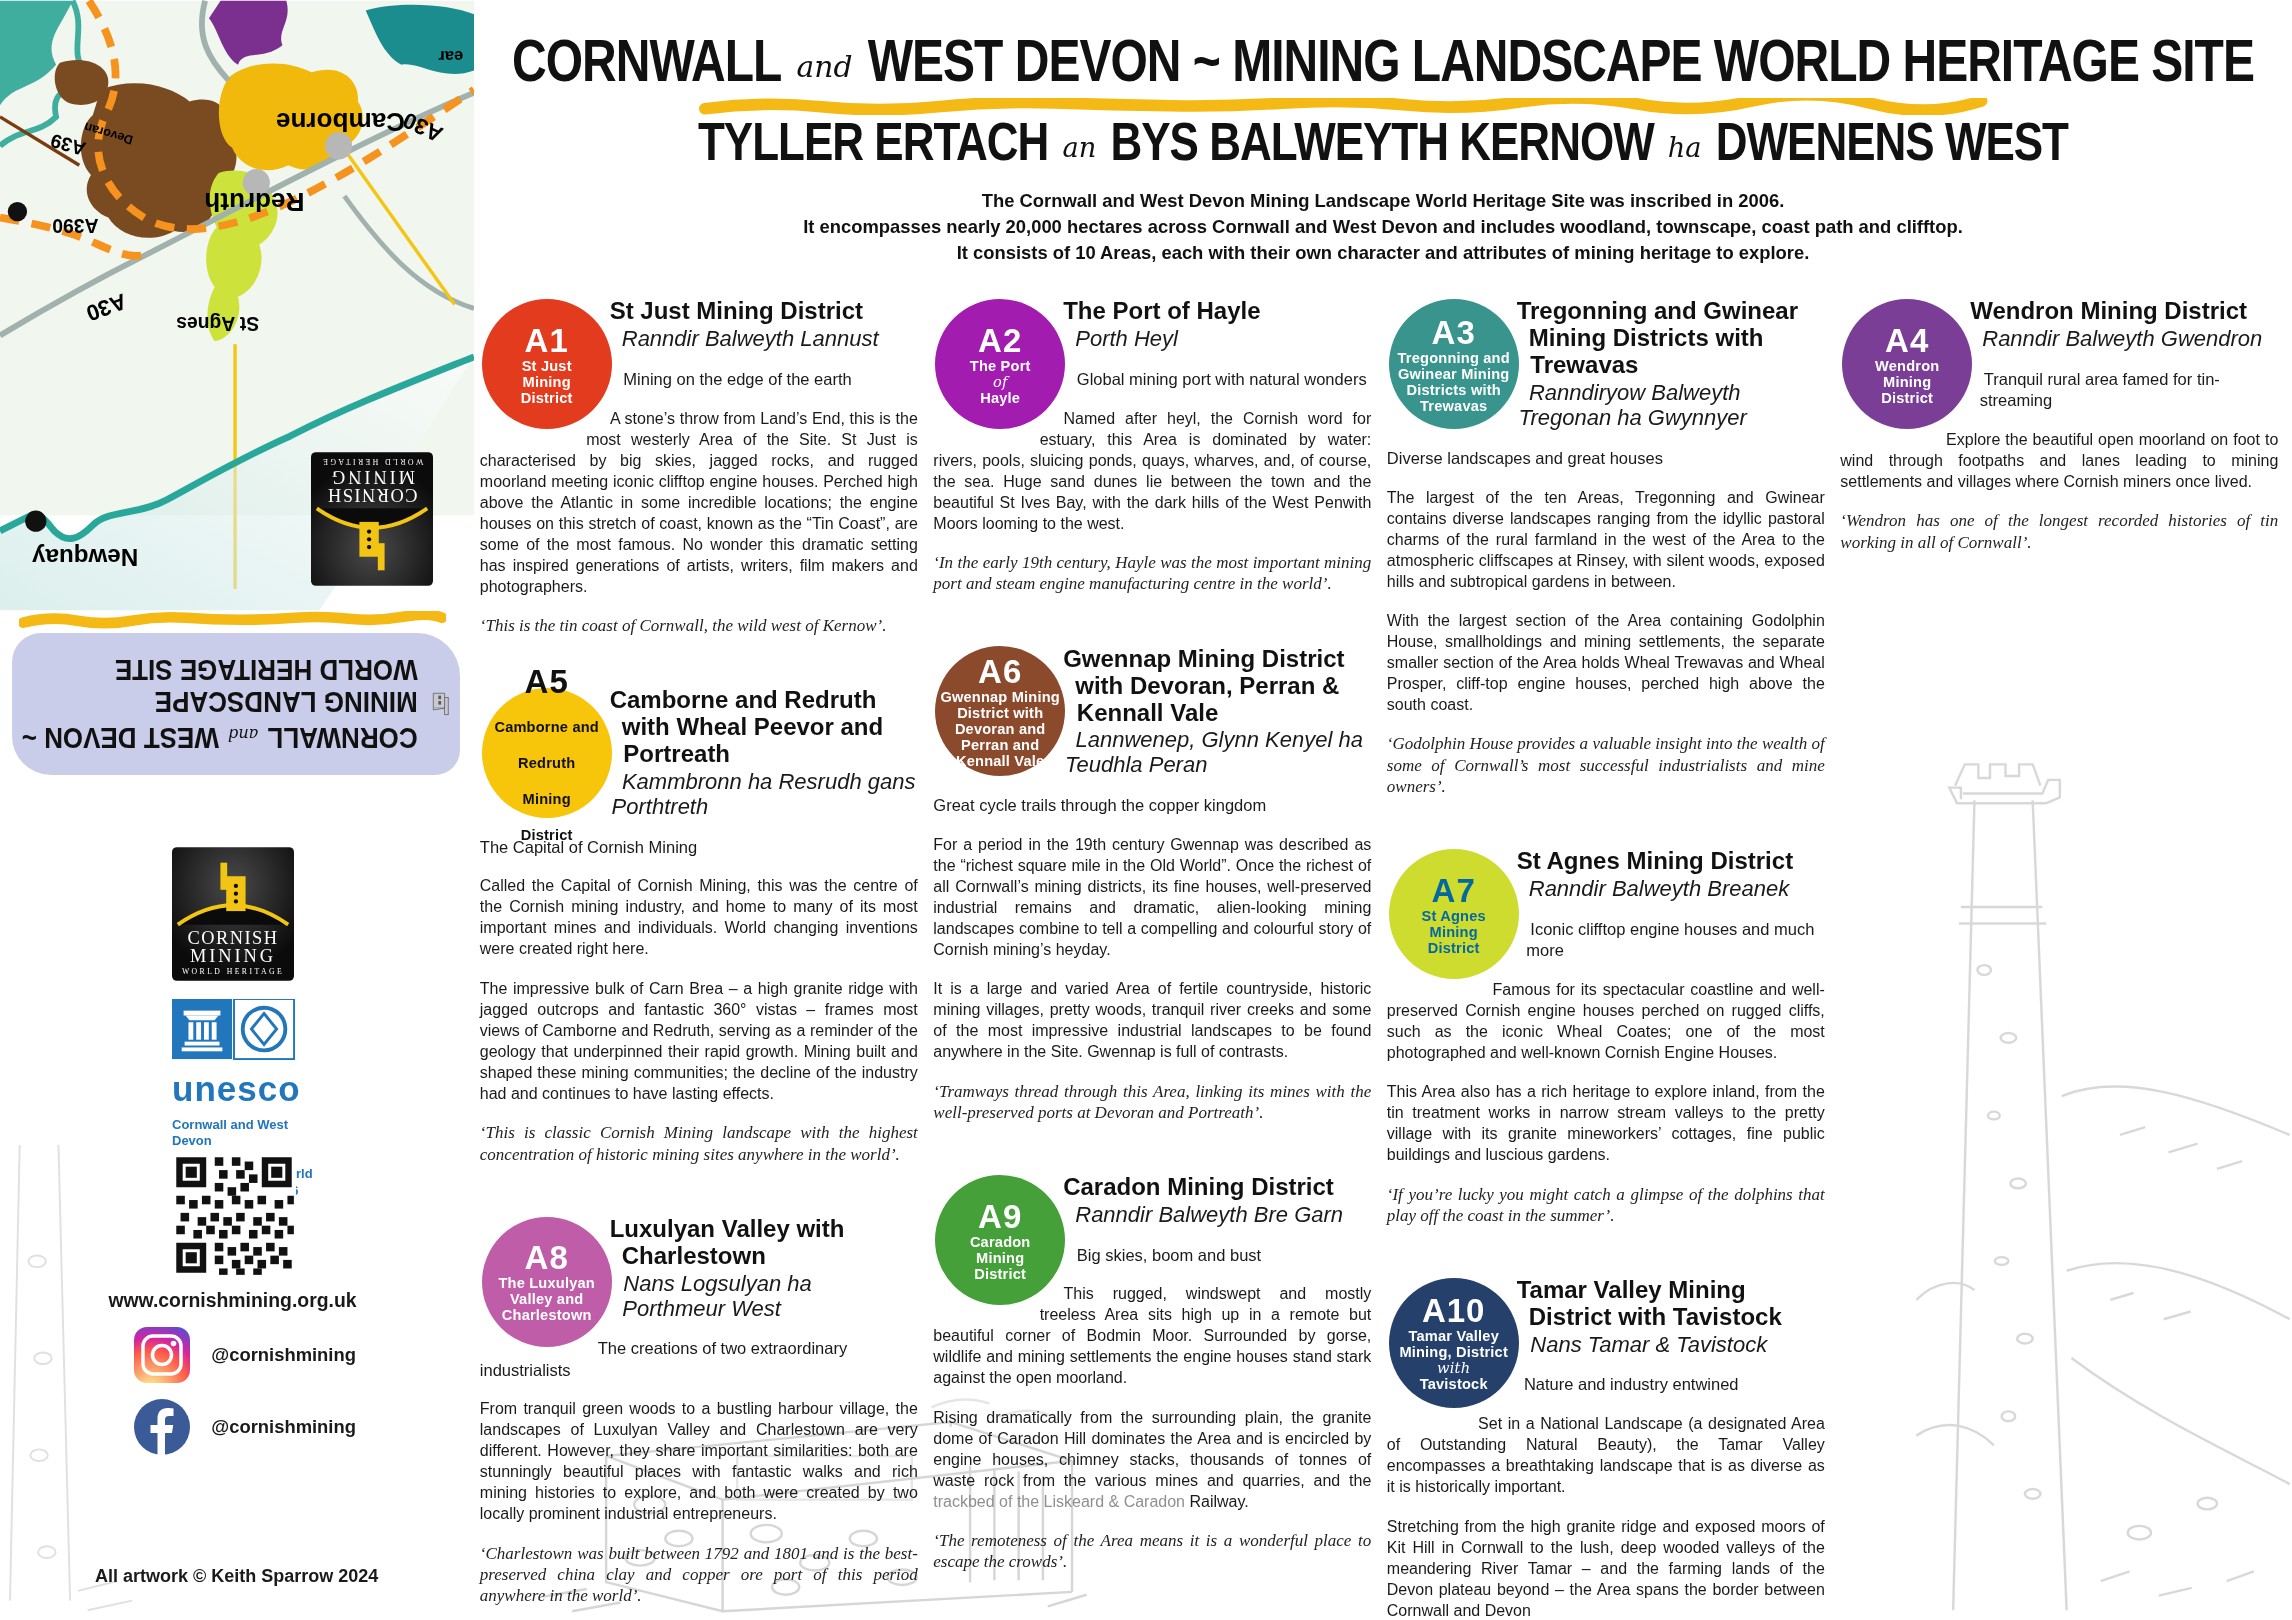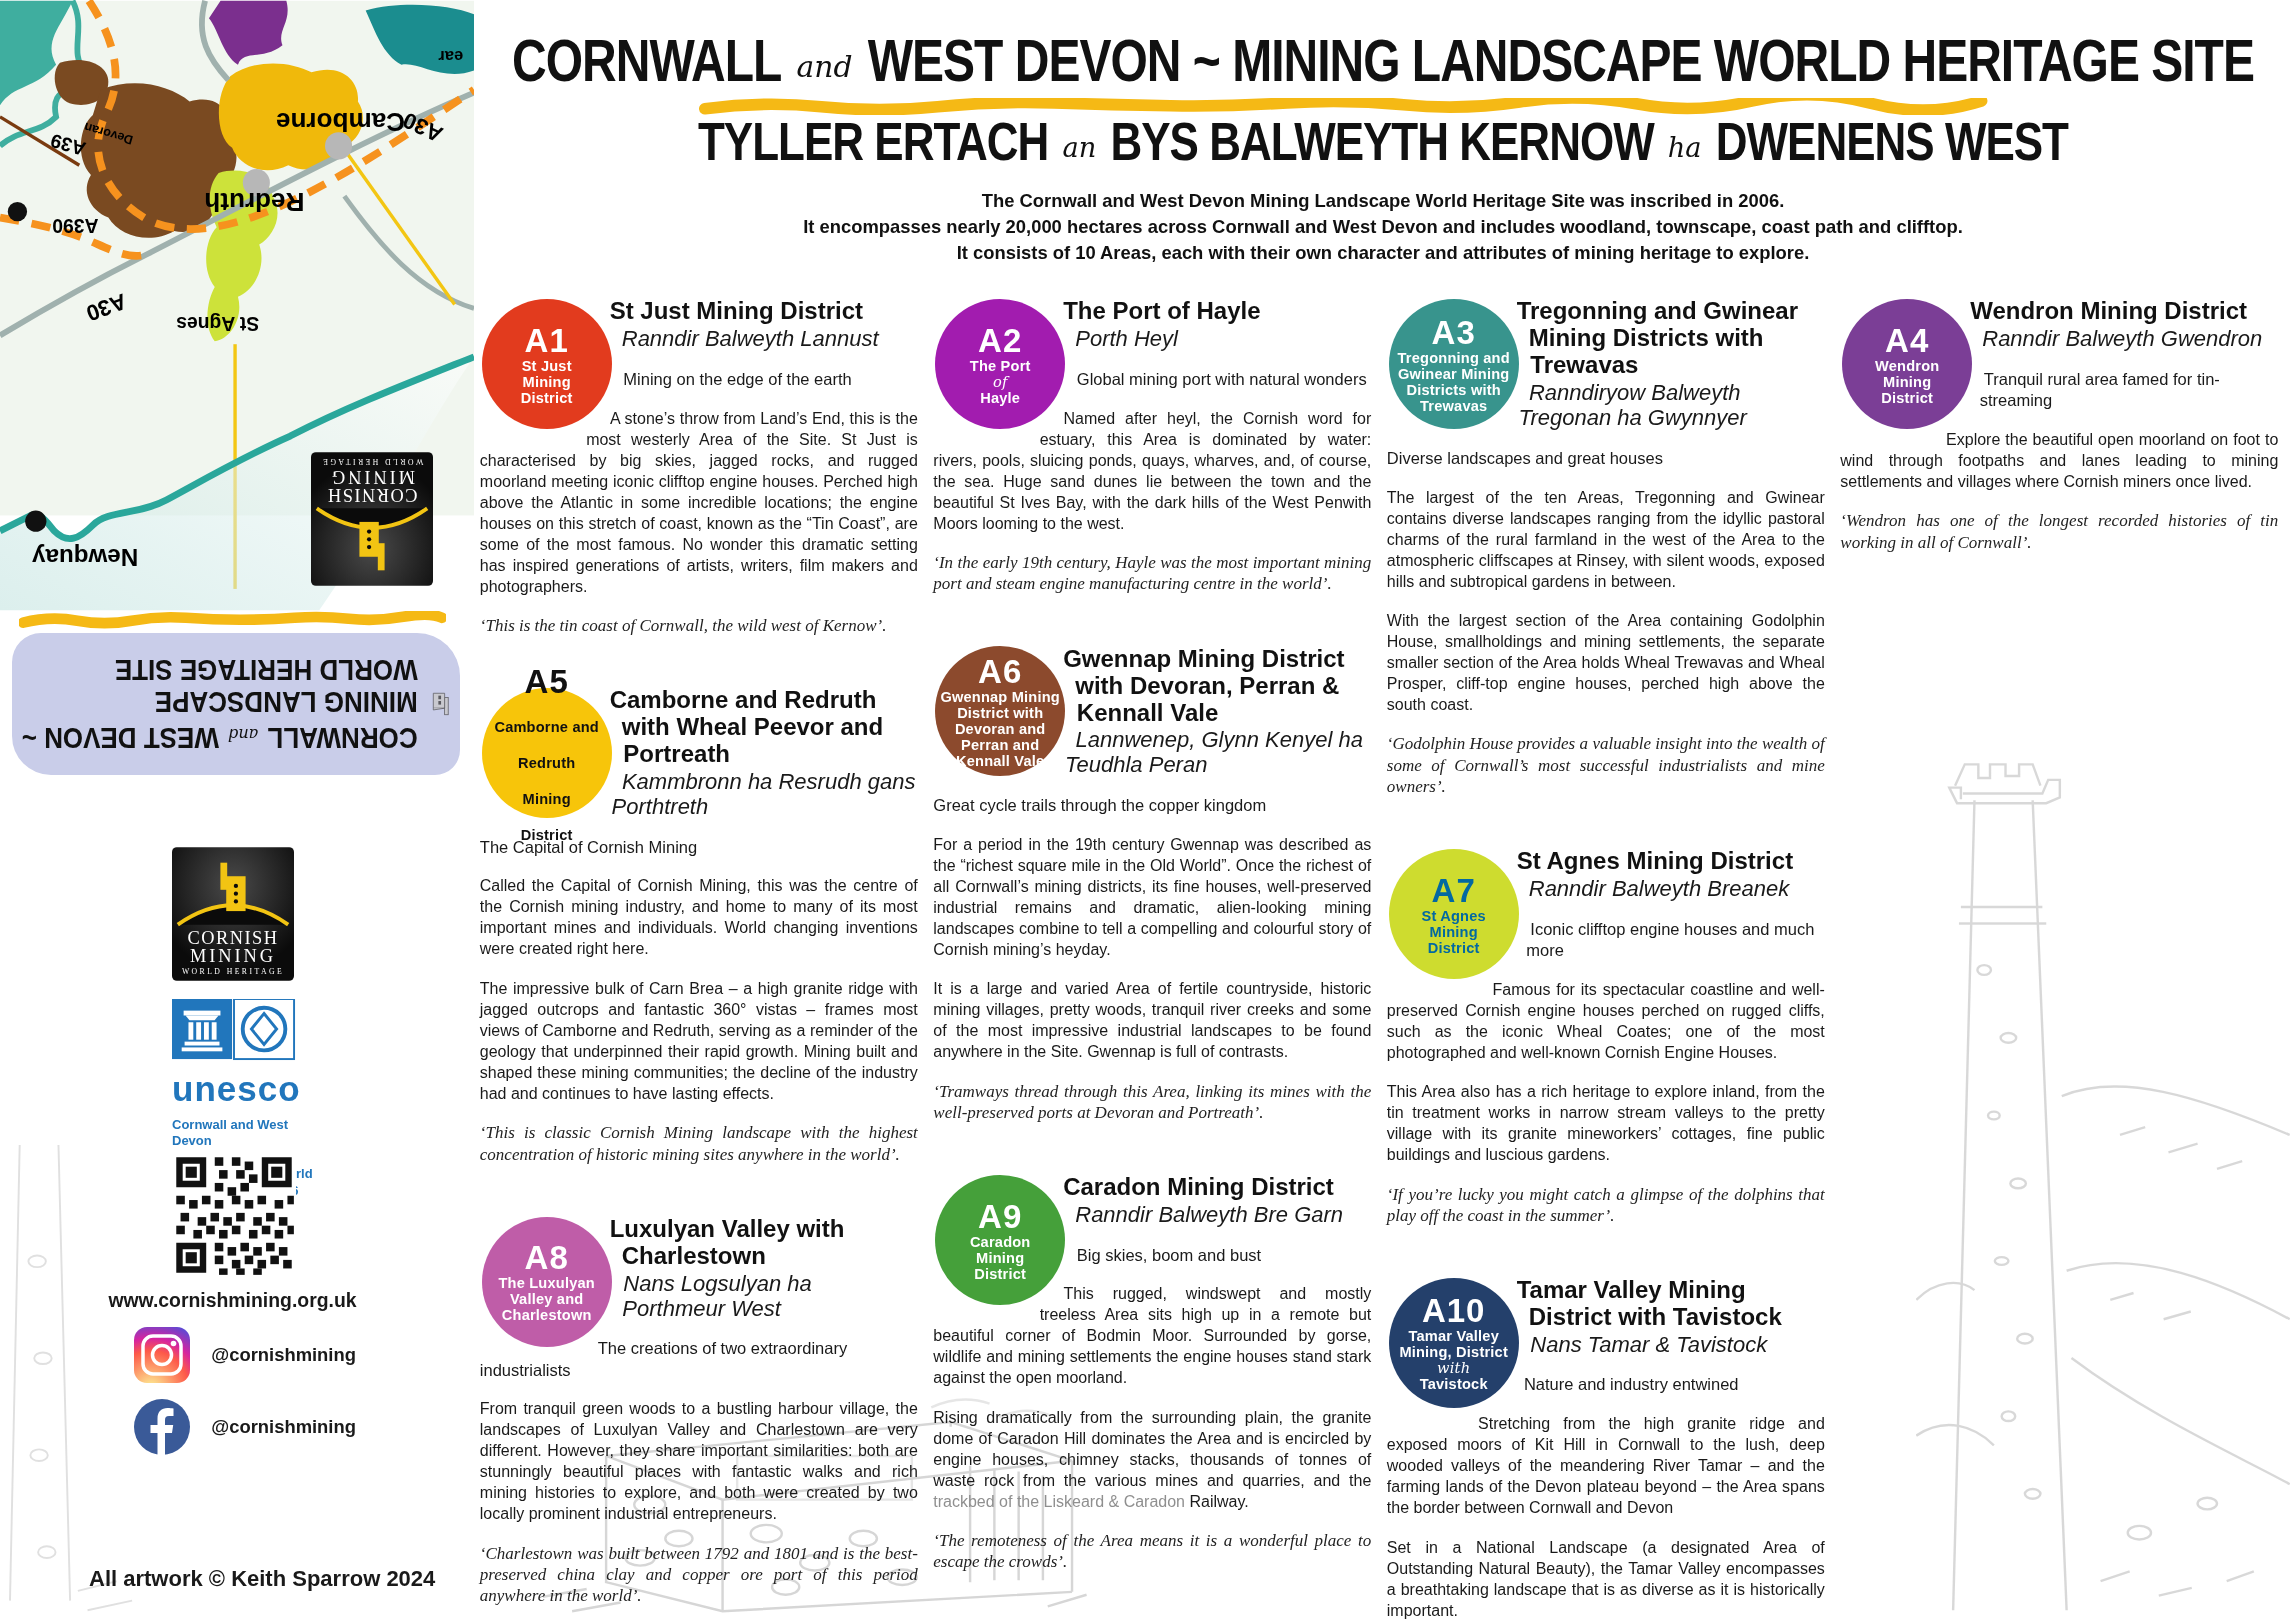--- a/index.html
+++ b/index.html
@@ -25,21 +25,21 @@
   .unesco{position:absolute;left:172px;top:999px;width:146px;}
   .unesco-word{font-weight:800;font-size:35px;letter-spacing:1px;color:#2176bc;margin-top:3.9px;
                font-family:"Liberation Sans",sans-serif;}
   .unesco-caption{color:#2176bc;font-weight:bold;font-size:13px;line-height:16.5px;margin-top:7.8px;}
   .qr{position:absolute;left:172px;top:1153px;}
   .website{position:absolute;left:58px;top:1289px;width:349px;text-align:center;font-weight:bold;font-size:19.4px;}
   .social{position:absolute;left:134px;display:flex;align-items:center;gap:21.3px;}
   .social .handle{font-weight:bold;font-size:18.4px;}
   .insta-row{top:1327px;}
   .fb-row{top:1399px;}
-  .credit{position:absolute;left:89px;top:1566px;font-weight:bold;font-size:22px;}
+  .credit{position:absolute;left:95px;top:1566px;font-weight:bold;font-size:18px;}
   
   .main{position:absolute;left:474px;top:0;width:1818px;z-index:1;}
   .titles{text-align:center;padding-top:33px;}
   .title-en,.title-kw{font-weight:800;color:#111;}
   .title-en{font-size:48px;}
   .title-kw{font-size:44px;margin-top:1.9px;}
   .title-en .caps,.title-kw .caps{display:inline-block;transform:scaleY(1.22);letter-spacing:-1px;
       text-transform:uppercase;}
   .underline-wave{display:block;margin:9.7px auto 1.9px auto;}
   .intro{margin-top:21.3px;text-align:center;font-weight:bold;font-size:18.4px;line-height:26px;color:#111;}
@@ -528,22 +528,22 @@
           <div class="badge" style="background: rgb(36, 64, 107); color: rgb(255, 255, 255);">
             <div class="badge-id">A10</div>
             <div class="badge-line">Tamar Valley</div>
             <div class="badge-line">Mining, District</div>
             <div class="badge-line script">with</div>
             <div class="badge-line">Tavistock</div>
           </div>
           <h3 class="area-title">Tamar Valley Mining District with Tavistock</h3>
           <p class="kw">Nans Tamar &amp; Tavistock</p>
           <p class="tagline">Nature and industry entwined</p>
+          <p class="body">Set in a National Landscape (a designated Area of Outstanding Natural Beauty), the Tamar Valley encompasses a breathtaking landscape that is as diverse as it is historically important.</p>
           <p class="body">Stretching from the high granite ridge and exposed moors of Kit Hill in Cornwall to the lush, deep wooded valleys of the meandering River Tamar – and the farming lands of the Devon plateau beyond – the Area spans the border between Cornwall and Devon</p>
-          <p class="body">Set in a National Landscape (a designated Area of Outstanding Natural Beauty), the Tamar Valley encompasses a breathtaking landscape that is as diverse as it is historically important.</p>
 
         </section>
       </div>
 
       <div class="col">
         <section class="area">
           <div class="badge" style="background: rgb(123, 62, 150); color: rgb(255, 255, 255);">
             <div class="badge-id">A4</div>
             <div class="badge-line">Wendron</div>
             <div class="badge-line">Mining</div>

